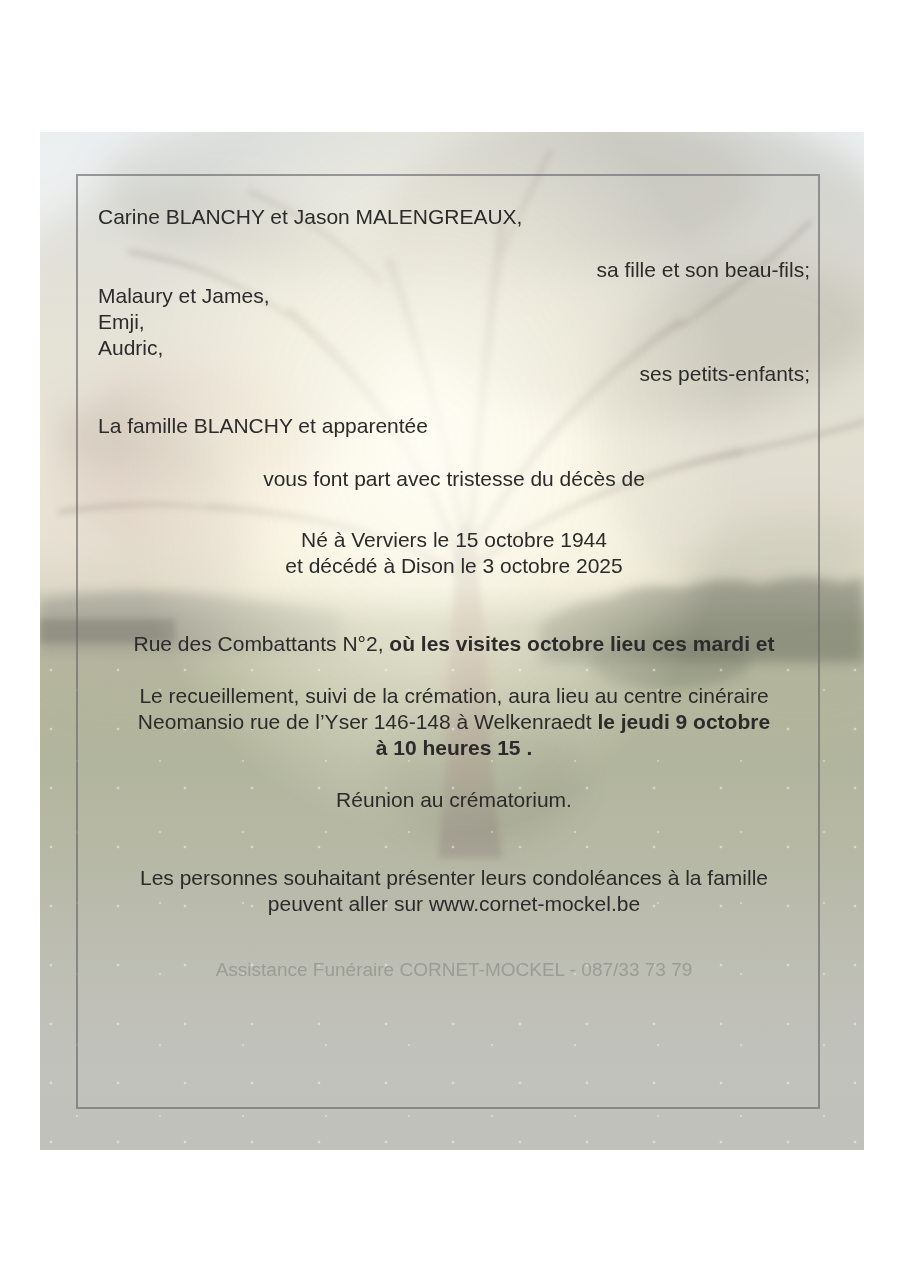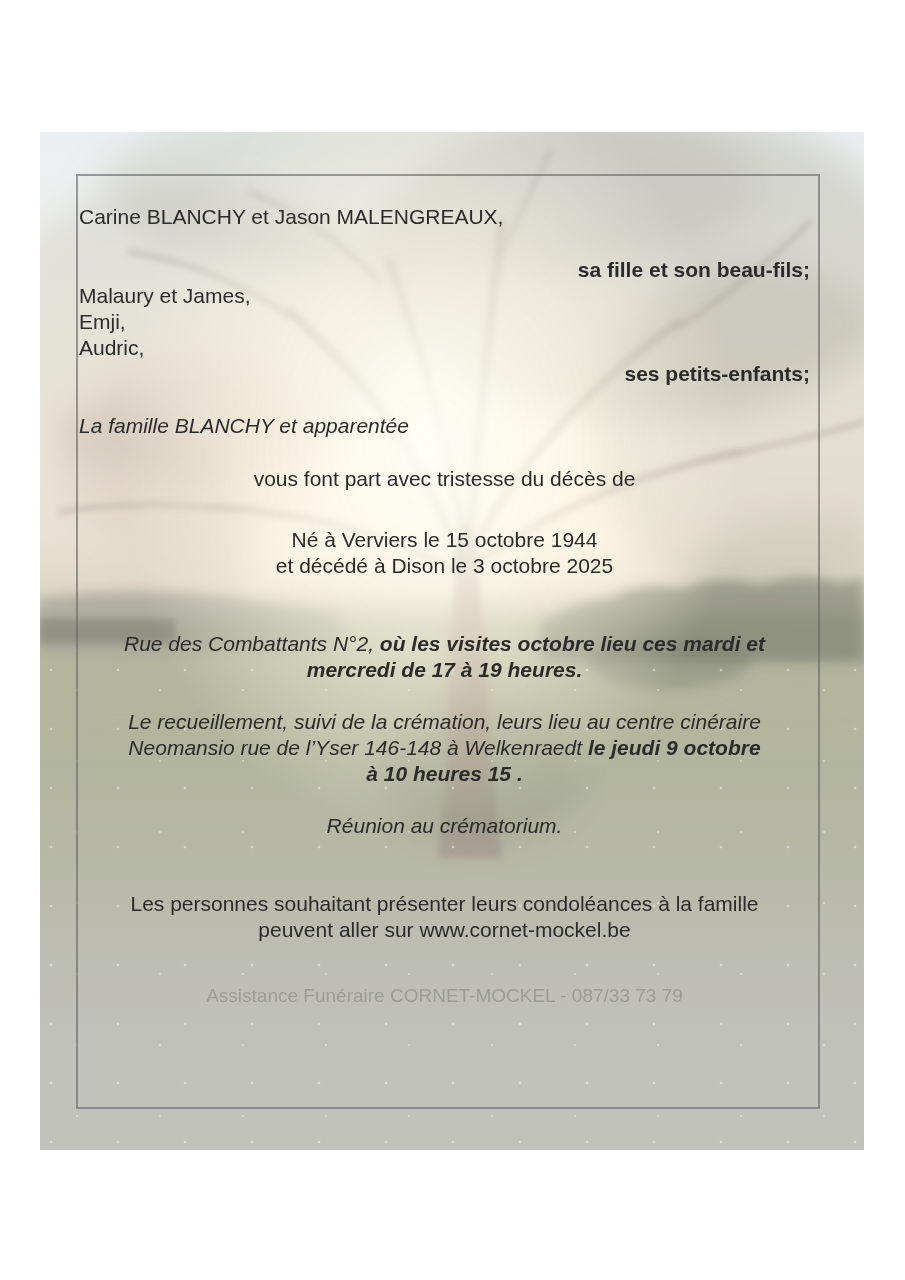--- a/index.html
+++ b/index.html
@@ -54,29 +54,29 @@
       radial-gradient(circle at 55px 47px, rgba(255,255,255,0.8) 0.6px, transparent 1.8px);
     background-size: 67px 59px, 83px 71px, 53px 43px;
     opacity: 0.55;
   }
   
   .frame {
     position: absolute;
     left: 36px; top: 42px;
     width: 744px; height: 935px;
     border: 2px solid rgba(106,106,110,0.65);
-    padding: 28px 8px 0 1px;
+    padding: 28px 8px 0 20px;
     font-size: 21px;
     line-height: 26px;
   }
   .l  { text-align: left; }
-  .r  { text-align: right; font-weight: bold; }
+  .r  { text-align: right; }
   .c  { text-align: center; }
   .gap27 { margin-top: 27px; }
-  .gap26 { margin-top: 26px; font-style: italic; }
+  .gap26 { margin-top: 26px; }
   .gap24 { margin-top: 24px; }
   .gap35 { margin-top: 35px; }
   .gap52 { margin-top: 52px; }
   .gap58 { margin-top: 40px; }
   .deceased-name {
     font-size: 27px;
     line-height: 34px;
     font-weight: bold;
     letter-spacing: 0.3px;
   }
@@ -159,23 +159,23 @@
 
       <p class="r">ses petits-enfants;</p>
 
       <p class="l gap26">La famille BLANCHY et apparentée</p>
 
       <p class="c gap27">vous font part avec tristesse du décès de</p>
 
 
       <p class="c gap35"><span>Né à Verviers le 15 octobre 1944</span><br><span>et décédé à Dison le 3 octobre 2025</span></p>
 
-      <p class="c gap26"><br><span>Rue des Combattants N°2, </span><b>où les visites octobre lieu ces mardi et</b><br><b>mercredi de 17 à 19 heures.</b></p>
+      <p class="c gap26"><br><span>Rue des Combattants N°2, </span><b>où les visites octobre lieu ces mardi et</b><br></p>
 
-      <p class="c gap26"><span>Le recueillement, suivi de la crémation, leurs lieu au centre cinéraire</span><br><span>Neomansio rue de l’Yser 146-148 à Welkenraedt </span><b>le jeudi 9 octobre</b><br><b>à 10 heures 15 .</b></p>
+      <p class="c gap26"><span>Le recueillement, suivi de la crémation, aura lieu au centre cinéraire</span><br><span>Neomansio rue de l’Yser 146-148 à Welkenraedt </span><b>le jeudi 9 octobre</b><br><b>à 10 heures 15 .</b></p>
 
       <p class="c gap26">Réunion au crématorium.</p>
 
       <p class="c gap52"><span>Les personnes souhaitant présenter leurs condoléances à la famille</span><br><span>peuvent aller sur www.cornet-mockel.be</span></p>
 
       <p class="c gap58 footer-line">Assistance Funéraire CORNET-MOCKEL - 087/33 73 79</p>
 
     </div>
   </div>
 </div>

